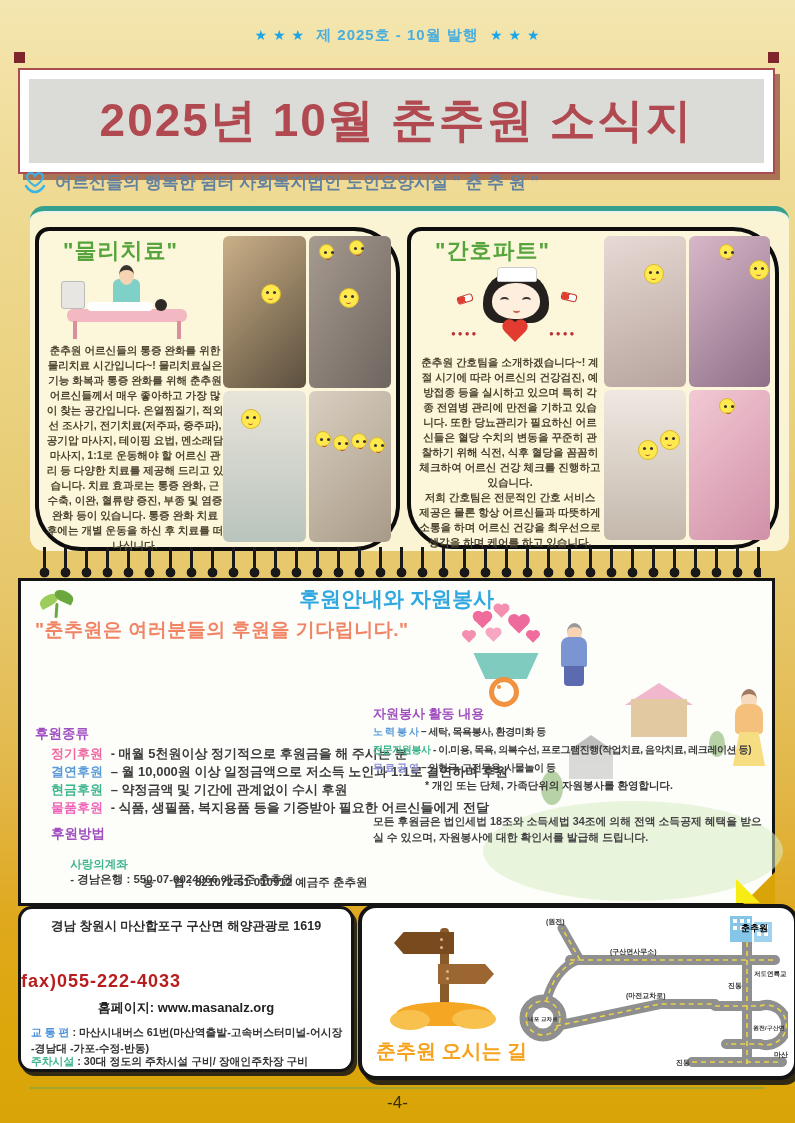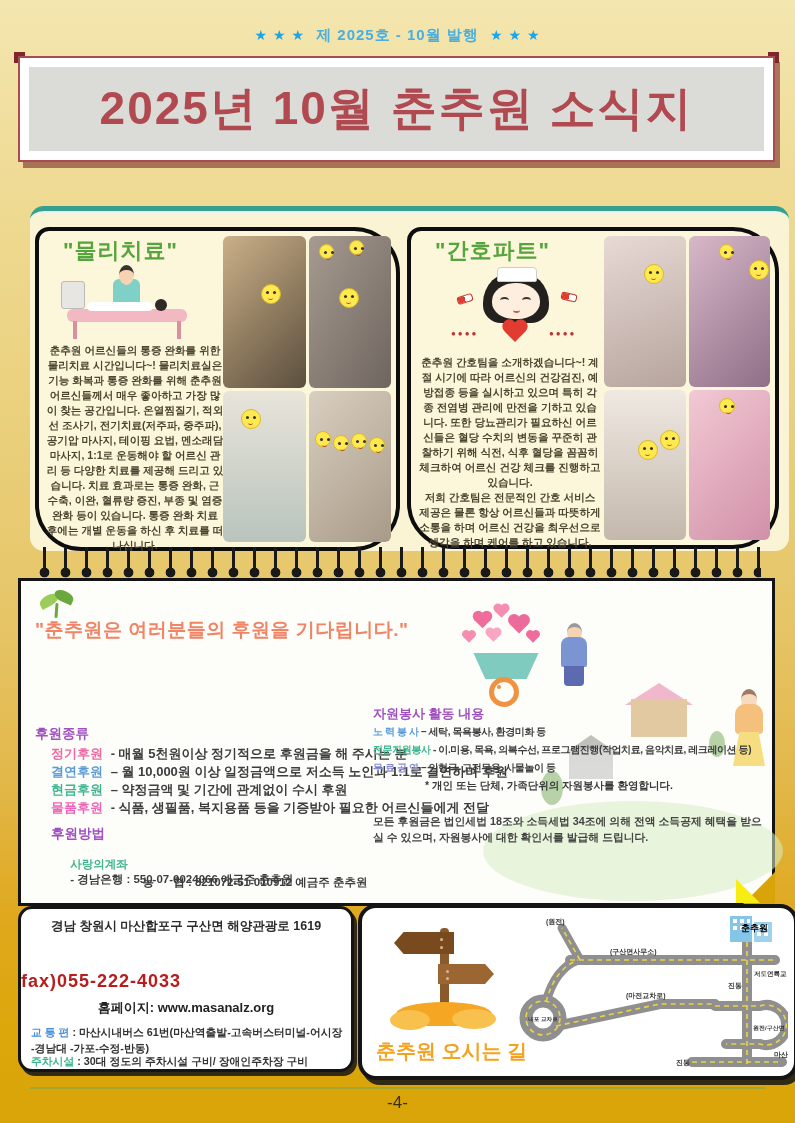--- a/index.html
+++ b/index.html
@@ -4,21 +4,21 @@
 <style>
   html,body{margin:0;padding:0;}
   body{font-family:"Liberation Sans","DejaVu Sans",sans-serif;}
   .page{position:relative;width:795px;height:1123px;overflow:hidden;
     background:linear-gradient(180deg,#f4e6b0 0%,#efdb95 16%,#ead17e 36%,#e6c567 55%,#e2b748 70%,#dfa81d 82%,#dca70b 92%,#d9a408 100%);}
   
   .masthead{position:absolute;top:26px;left:0;right:0;text-align:center;font-weight:bold;font-size:15px;color:#4aaede;letter-spacing:1px;}
   .masthead .stars{color:#1ca6e8;font-size:14px;margin:0 6px;}
   
   .corner{position:absolute;width:11px;height:11px;background:#7e262b;}
-  .title-panel{position:absolute;left:18px;right:20px;top:56px;height:102px;background:#ffffff;
+  .title-panel{position:absolute;left:18px;right:20px;top:68px;height:102px;background:#ffffff;
     border:2px solid #a94b4f;box-shadow:5px 6px 0 0 rgba(110,28,32,.55);}
   .title-inner{position:absolute;left:9px;right:9px;top:9px;bottom:9px;background:#dbdbd8;
     display:flex;align-items:center;justify-content:center;}
   .title-inner h1{margin:0;font-size:46px;font-weight:bold;color:#b04a50;letter-spacing:2px;white-space:nowrap;}
   
   .subtitle-row{position:absolute;left:22px;top:170px;display:flex;align-items:center;gap:7px;
     font-size:17px;font-weight:bold;color:#64809f;}
   .hh-icon{width:26px;height:24px;display:inline-block;}
   
   .cream{position:absolute;left:30px;right:6px;top:206px;height:340px;background:#fbf4d4;
@@ -159,20 +159,29 @@
   </div>
 
   <div class="corner" style="left:14px;top:52px;"></div>
   <div class="corner" style="right:16px;top:52px;"></div>
   <div class="title-panel">
     <div class="title-inner">
       <h1>2025년 10월 춘추원 소식지</h1>
     </div>
   </div>
 
+  <div class="subtitle-row">
+    <span class="hh-icon">
+      <svg width="26" height="24" viewBox="0 0 26 24">
+        <path d="M13 6 C11 2 5 2 5 7 C5 11 10 14 13 16 C16 14 21 11 21 7 C21 2 15 2 13 6 Z" fill="none" stroke="#39b4e6" stroke-width="2"></path>
+        <path d="M4 16 q4 6 9 6 q5 0 9 -6" fill="none" stroke="#39b4e6" stroke-width="2.4" stroke-linecap="round"></path>
+      </svg>
+    </span>
+    <span>어르신들의  행복한 쉼터  사회복지법인 노인요양시설 " 춘 추 원 "</span>
+  </div>
 
   <div class="cream">
 
     <section class="bubble physio">
       <div class="bubble-title">"물리치료"</div>
       <div class="physio-ill">
         <div class="pi-dev"></div>
         <div class="pi-doc-body"></div>
           <div class="pi-doc-head"></div>
         <div class="pi-table"></div>
@@ -258,20 +267,21 @@
         <div class="gm-head"></div>
         <div class="gm-top"></div>
         <div class="gm-skirt"></div>
       </div>
 
     <div class="sprout">
         <span class="leaf l"></span>
         <span class="leaf r"></span>
         <span class="stem"></span>
       </div>
+    <h2 class="don-header" style="margin:0;">후원안내와 자원봉사</h2>
     <div class="slogan">"춘추원은 여러분들의 후원을 기다립니다."</div>
 
     <div class="barrow">
       <span class="heart" style="left:24px;top:10px;width:11px;height:11px;"></span>
       <span class="heart" style="left:44px;top:2px;width:9px;height:9px;background:#f48fb1;"></span>
       <span class="heart" style="left:60px;top:14px;width:12px;height:12px;background:#ec6a9c;"></span>
       <span class="heart" style="left:36px;top:26px;width:9px;height:9px;background:#f7a6c3;"></span>
       <span class="heart" style="left:76px;top:28px;width:8px;height:8px;"></span>
       <span class="heart" style="left:12px;top:28px;width:8px;height:8px;background:#f48fb1;"></span>
       <div class="bw-body"></div>

